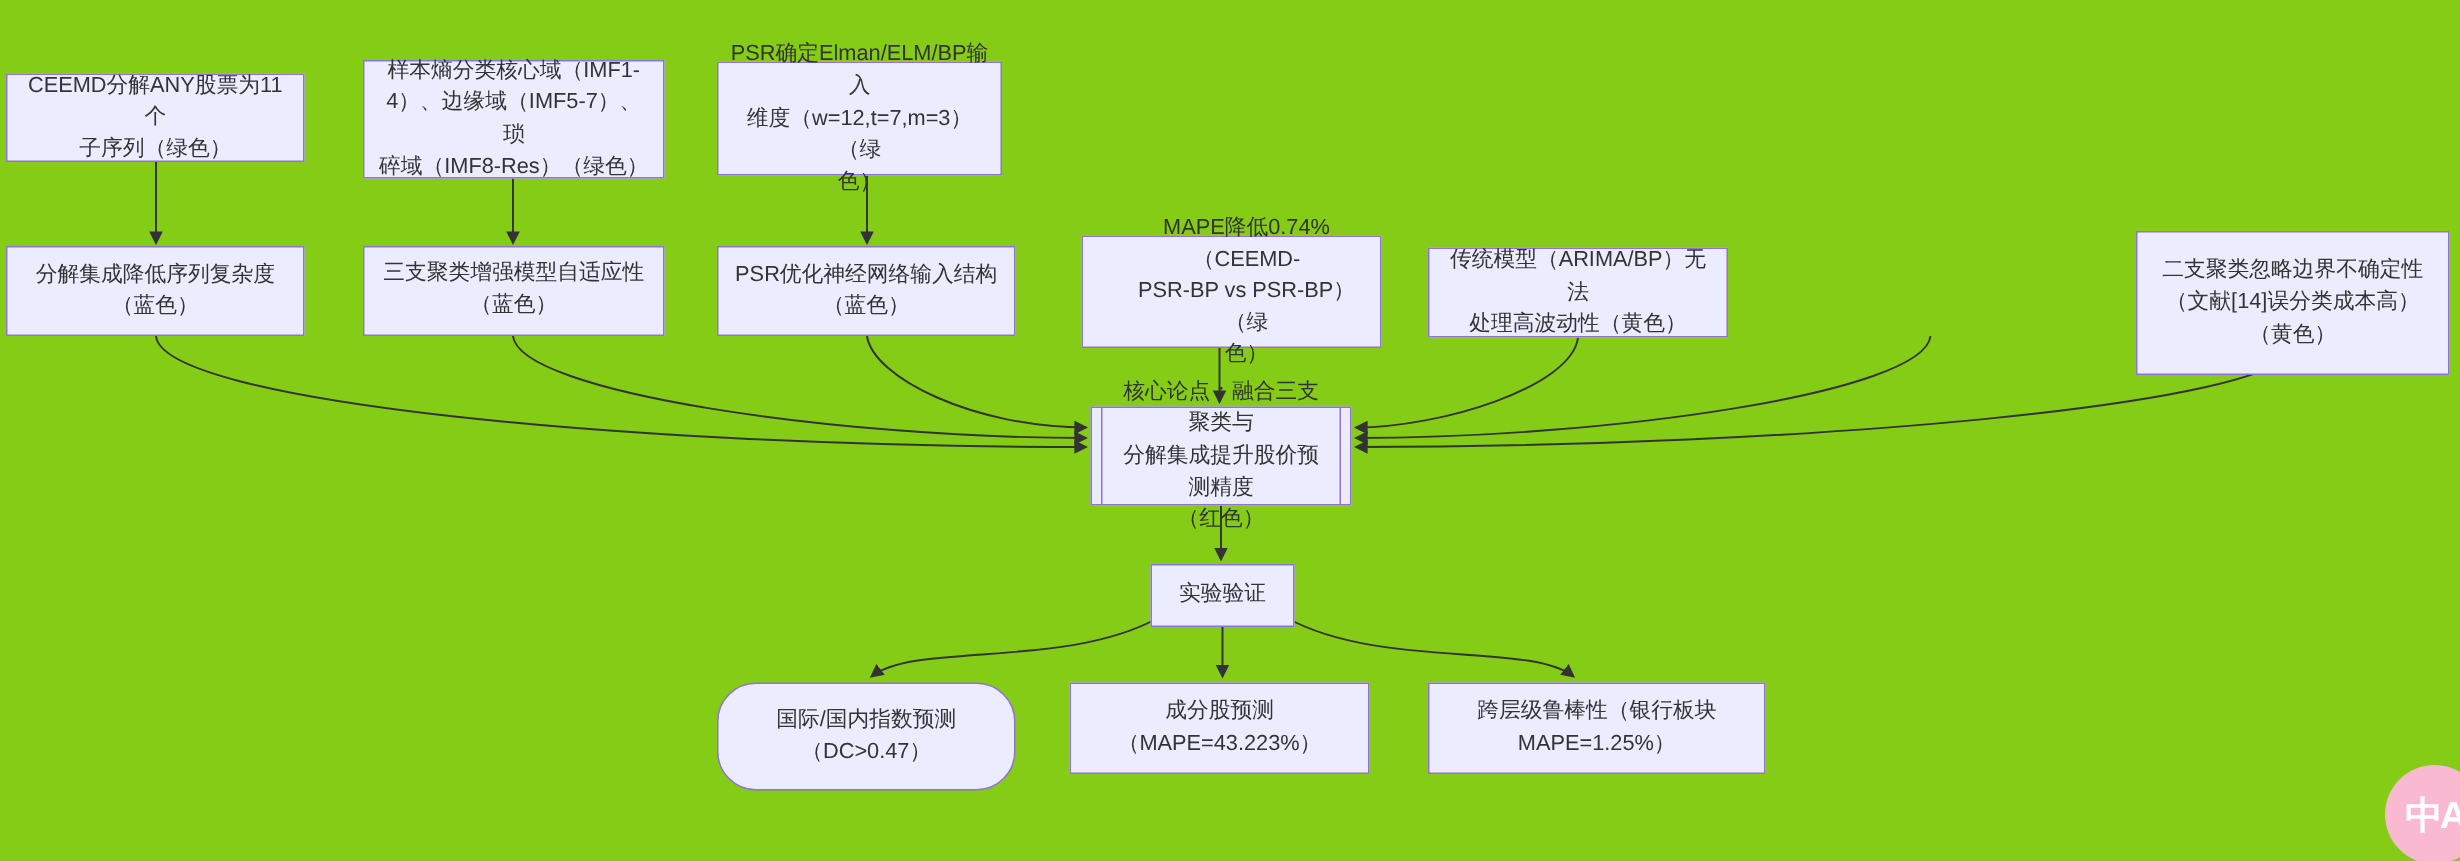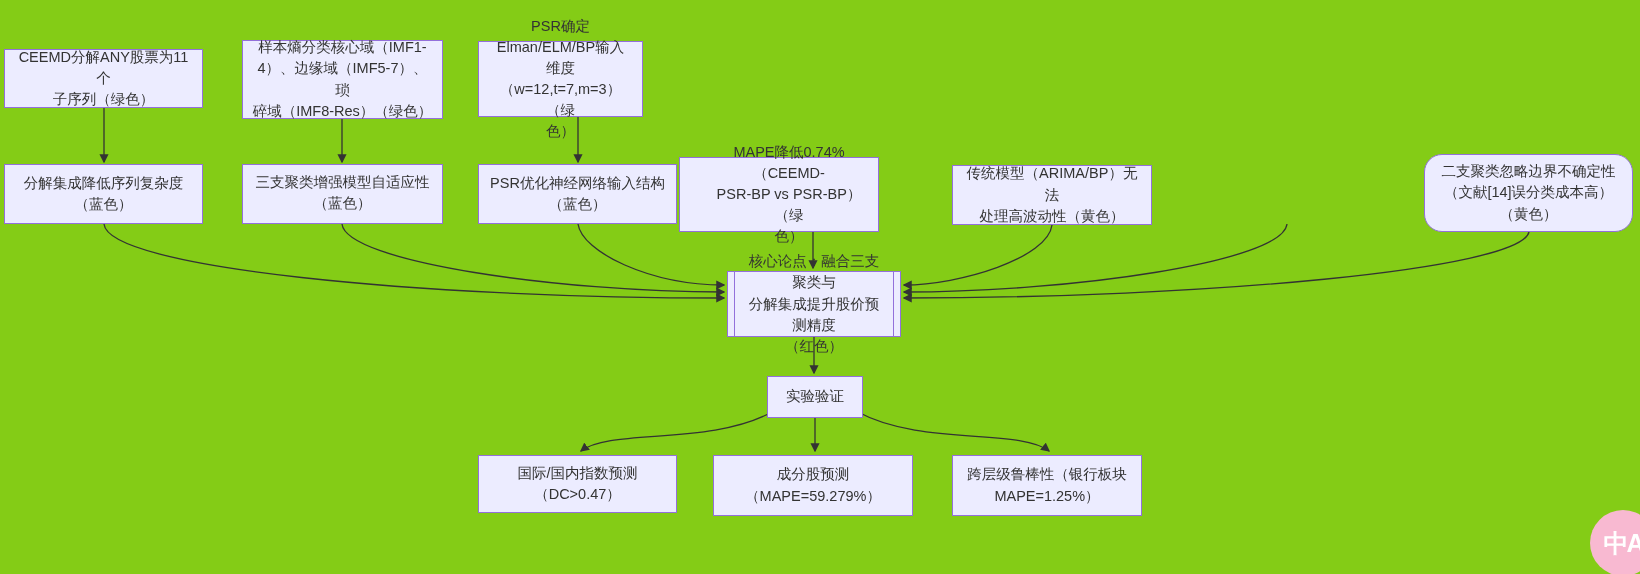--- a/index.html
+++ b/index.html
@@ -73,80 +73,80 @@
     <span class="lbl">CEEMD分解ANY股票为11个
 子序列（绿色）</span>
   </div>
 
   <div class="node" style="left:242px;top:40px;width:201px;height:79px;align-items:center;">
     <span class="lbl">样本熵分类核心域（IMF1-
 4）、边缘域（IMF5-7）、琐
 碎域（IMF8-Res）（绿色）</span>
   </div>
 
-  <div class="node" style="left:478px;top:41px;width:165px;height:76px;text-align:center;">
+  <div class="node" style="left:478px;top:41px;width:190px;height:76px;text-align:center;">
     <span class="lbl">PSR确定Elman/ELM/BP输入
 维度（w=12,t=7,m=3）（绿
 色）</span>
   </div>
 
   <div class="node" style="left:4px;top:164px;width:199px;height:60px;">
     <span class="lbl">分解集成降低序列复杂度
 （蓝色）</span>
   </div>
 
   <div class="node" style="left:242px;top:164px;width:201px;height:60px;font-family:Liberation Mono, monospace;">
     <span class="lbl">三支聚类增强模型自适应性
 （蓝色）</span>
   </div>
 
   <div class="node" style="left:478px;top:164px;width:199px;height:60px;justify-content:center;">
     <span class="lbl">PSR优化神经网络输入结构
 （蓝色）</span>
   </div>
 
-  <div class="node" style="left:679px;top:157px;width:200px;height:75px;padding-left:28px;">
+  <div class="node" style="left:721px;top:157px;width:200px;height:75px;padding-left:28px;">
     <span class="lbl">MAPE降低0.74%（CEEMD-
 PSR-BP vs PSR-BP）（绿
 色）</span>
   </div>
 
   <div class="node" style="left:952px;top:165px;width:200px;height:60px;">
     <span class="lbl">传统模型（ARIMA/BP）无法
 处理高波动性（黄色）</span>
   </div>
 
 
-  <div class="node" style="left:1424px;top:154px;width:209px;height:78px;border-radius:18px;">
+  <div class="node" style="left:1424px;top:154px;width:209px;height:96px;">
     <span class="lbl">二支聚类忽略边界不确定性
 （文献[14]误分类成本高）
 （黄色）</span>
   </div>
 
   <div class="node core" style="left:727px;top:271px;width:174px;height:66px;">
     <span class="lbl">核心论点：融合三支聚类与
 分解集成提升股价预测精度
 （红色）</span>
   </div>
 
   <div class="node" style="left:767px;top:376px;width:96px;height:42px;">
     <span class="lbl">实验验证</span>
   </div>
 
-  <div class="node" style="left:478px;top:455px;width:199px;height:58px;">
+  <div class="node" style="left:478px;top:455px;width:199px;height:72px;border-radius:26px;">
     <span class="lbl">国际/国内指数预测
 （DC&gt;0.47）</span>
   </div>
 
   <div class="node" style="left:713px;top:455px;width:200px;height:61px;">
     <span class="lbl">成分股预测
-（MAPE=59.279%）</span>
+（MAPE=43.223%）</span>
   </div>
 
-  <div class="node" style="left:952px;top:455px;width:190px;height:61px;">
+  <div class="node" style="left:952px;top:455px;width:225px;height:61px;">
     <span class="lbl">跨层级鲁棒性（银行板块
 MAPE=1.25%）</span>
   </div>
 
   <div class="translate-badge">
     <span class="glyph">中A</span>
   </div>
 
 </div>
 

